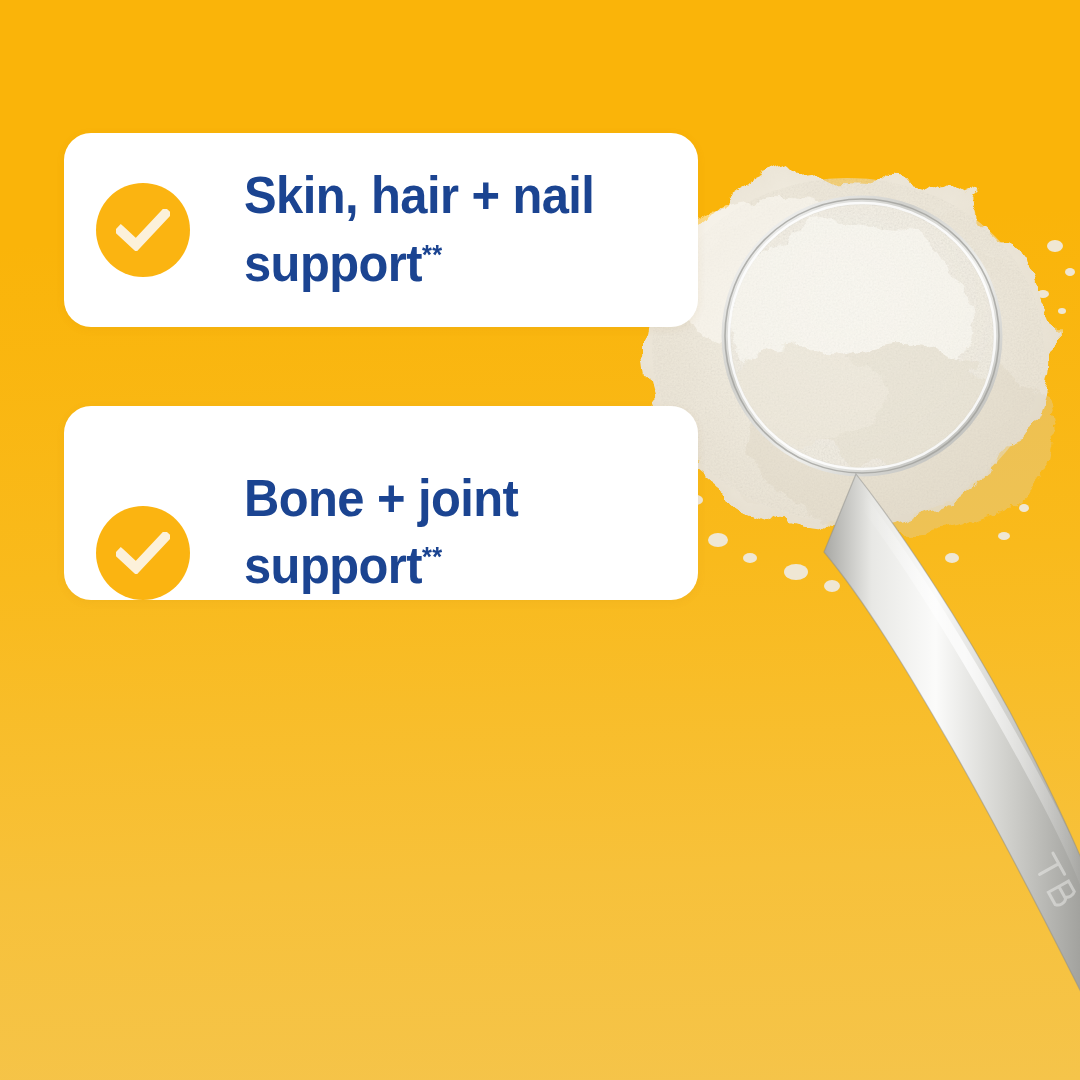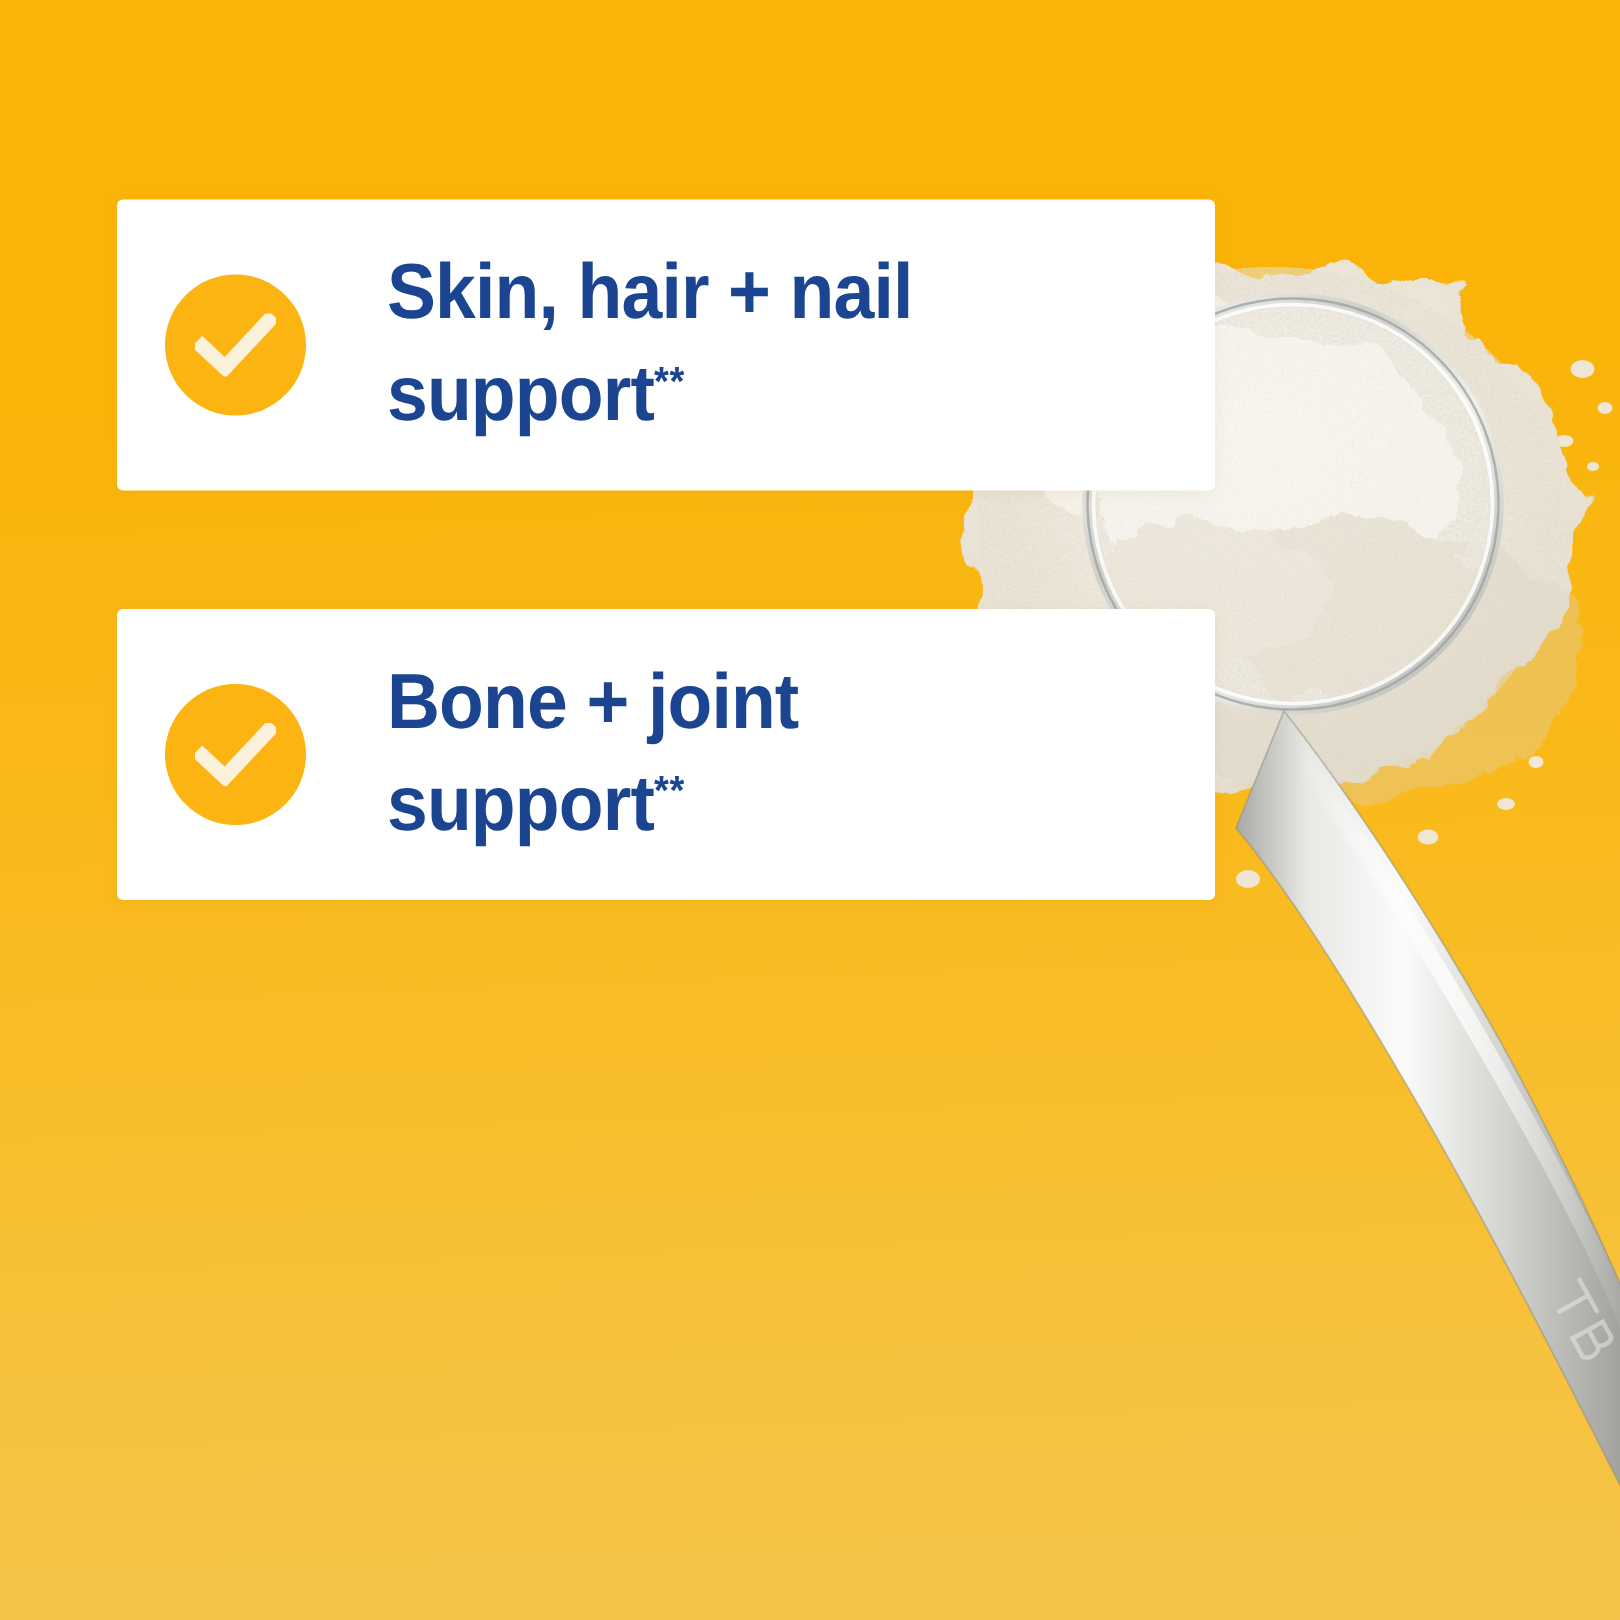--- a/index.html
+++ b/index.html
@@ -42,31 +42,31 @@
   .cards {
     position: absolute;
     left: 60px;
     top: 0;
     width: 640px;
     height: 1080px;
     pointer-events: none;
   }
   .card {
     position: absolute;
-    left: 18px;
-    width: 732px;
+    left: 4px;
+    width: 634px;
     background: #ffffff;
-    border-radius: 4px;
+    border-radius: 27px;
     display: flex;
     align-items: center;
     pointer-events: auto;
     box-shadow: 0 2px 10px rgba(150, 95, 0, 0.07);
   }
   .card-1 { top: 133px; height: 194px; }
-  .card-2 { top: 406px; height: 194px; }
+  .card-2 { top: 406px; height: 194px; align-items: flex-end; }
   .card-3 { top: 678px; height: 194px; }
 
   .check-badge {
     position: relative;
     flex: 0 0 auto;
     width: 94px;
     height: 94px;
     margin-left: 32px;
     border-radius: 50%;
     background: #FBB411;

